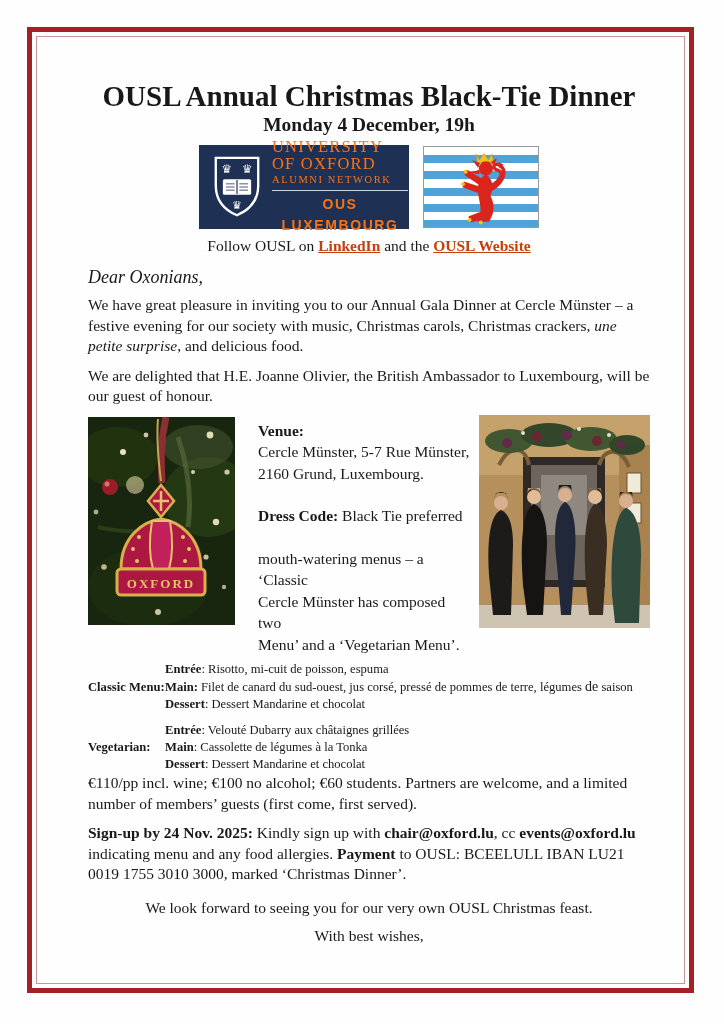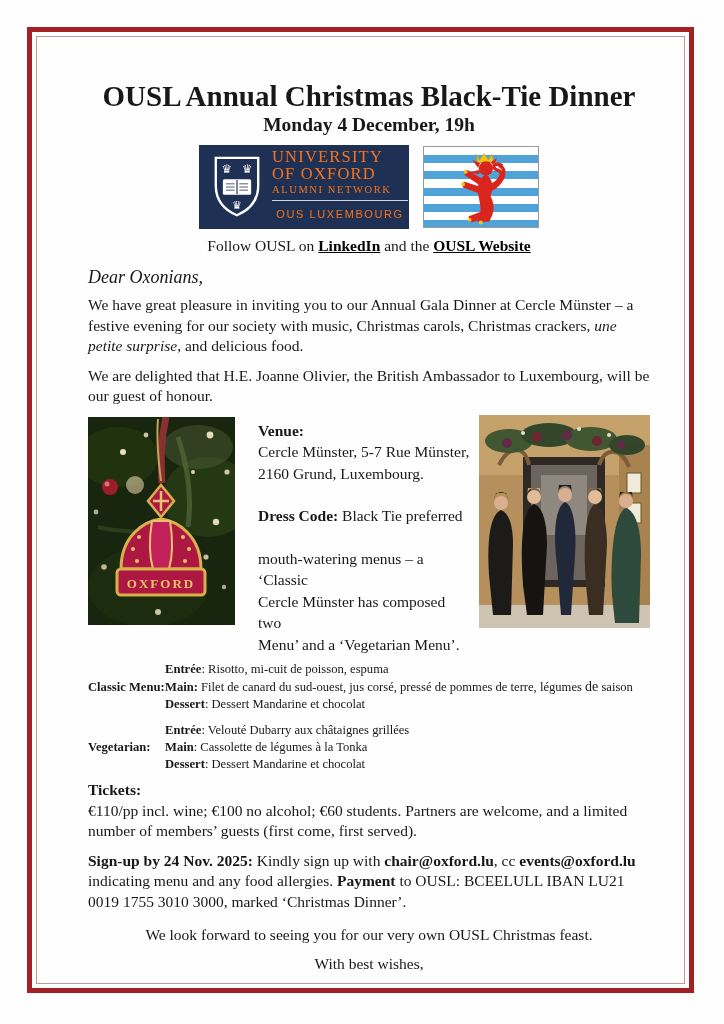--- a/index.html
+++ b/index.html
@@ -18,28 +18,28 @@
   .title { padding-top:80px; text-align:center; font-size:29px; line-height:32px; font-weight:700; }
   .subtitle { margin-top:3px; text-align:center; font-size:19.5px; font-weight:700; }
 
   .logo-row { margin-top:9px; display:flex; justify-content:center; align-items:center; gap:14px; height:84px; }
   .oxford-logo { width:210px; height:84px; background:#1e3155; display:flex; align-items:center; padding:7px 8px 7px 10px; }
   .ox-shield { flex:0 0 56px; display:flex; justify-content:center; }
   .ox-text { flex:1; color:#f97316; text-align:left; padding-left:7px; }
   .ox-l1 { font-size:16.5px; line-height:17px; letter-spacing:1.2px; }
   .ox-l3 { font-size:10.5px; line-height:13px; letter-spacing:1.6px; margin-top:1px; }
   .ox-div { height:1px; background:#cfd6e2; margin:4px 0 3px 0; width:136px; }
-  .ox-l4 { font-family:"Liberation Sans", sans-serif; font-size:11px; font-weight:400;
+  .ox-l4 { font-family:"Liberation Sans", sans-serif; font-size:14px; font-weight:700;
            letter-spacing:1.6px; text-align:center; width:136px; }
   .lux-flag { width:116px; height:82px; border:1px solid #9a9a9a; position:relative; overflow:hidden;
               background:repeating-linear-gradient(180deg,#ffffff 0 8.1px,#4fa3d9 8.1px 16.2px); }
   .lux-flag svg { position:absolute; left:14px; top:2px; }
 
   .follow { margin-top:7px; text-align:center; font-size:15.5px; }
-  .follow a { color:#000000; font-weight:700; text-decoration:underline; cursor:pointer; }
+  .follow a { color:#c2410c; font-weight:700; text-decoration:underline; cursor:pointer; }
 
   .salutation { margin-top:9px; font-style:italic; font-size:18px; line-height:24px; }
   .para { margin-top:6px; }
   .para.p2 { margin-top:9px; }
 
   .photo-row { margin-top:10px; display:flex; align-items:flex-start; }
   .photo { border:0; display:block; }
   .photo-left  { width:147px; height:208px; }
   .detail-col { width:212px; margin-left:23px; margin-top:3px; font-size:15.5px; line-height:21.5px; }
   .detail-group { margin-bottom:21px; }
@@ -250,21 +250,20 @@
       <div class="menu-row last">
         <div class="menu-label">Vegetarian:</div>
         <div class="menu-lines">
           <div><b>Entrée</b><span>: Velouté Dubarry aux châtaignes grillées</span></div>
           <div><b>Main</b><span>: Cassolette de légumes à la Tonka</span></div>
           <div><b>Dessert</b><span>: Dessert Mandarine et chocolat</span></div>
         </div>
       </div>
     </div>
 
-    <div class="tickets-head">Tickets:</div>
     <div>€110/pp incl. wine; €100 no alcohol; €60 students. Partners are welcome, and a limited number of members’ guests (first come, first served).</div>
 
     <div class="signup">
       <b>Sign-up by 24 Nov. 2025:</b><span> Kindly sign up with </span><b>chair@oxford.lu</b><span>, cc </span><b>events@oxford.lu</b><span> indicating menu and any food allergies. </span><b>Payment</b><span> to OUSL: BCEELULL IBAN LU21 0019 1755 3010 3000, marked ‘Christmas Dinner’.</span>
     </div>
 
     <div class="center-line close1">We look forward to seeing you for our very own OUSL Christmas feast.</div>
     <div class="center-line close2">With best wishes,</div>
 
   </div>

